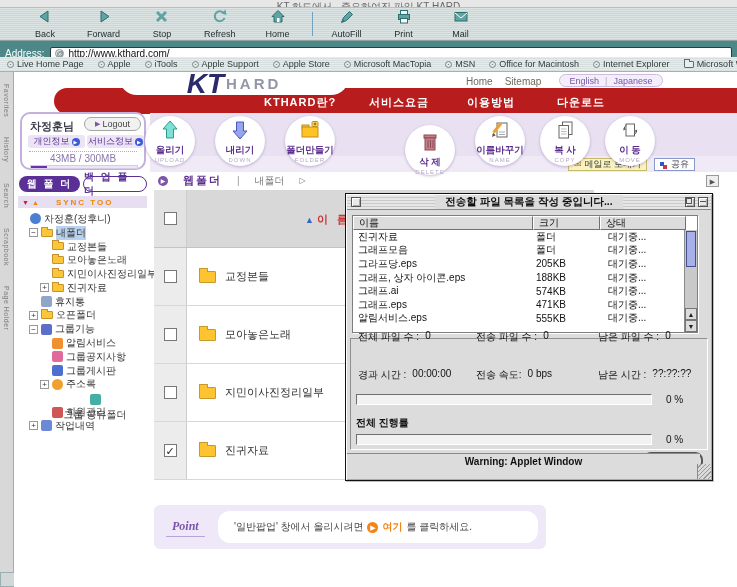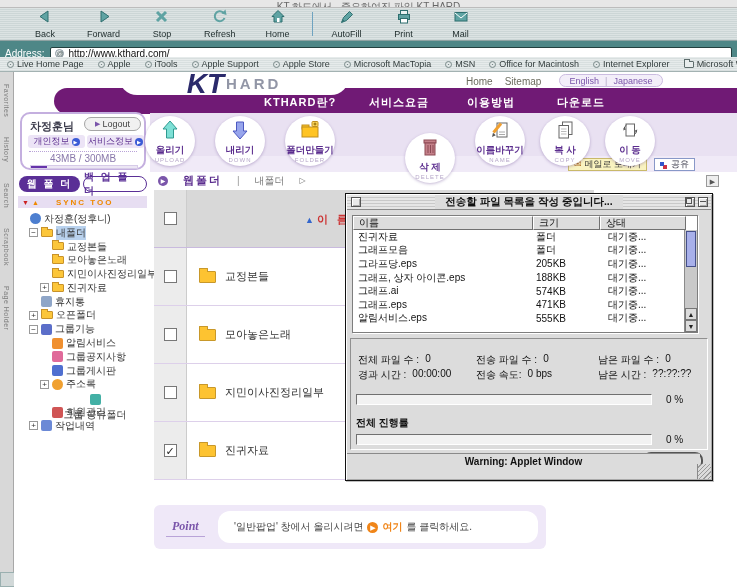--- a/index.html
+++ b/index.html
@@ -23,21 +23,21 @@
 .dot-icon{width:7px;height:7px;border:1px solid #7a8a8a;border-radius:50%;position:relative;flex:none}
 .dot-icon::after{content:"";position:absolute;left:2px;top:2px;width:1px;height:1px;background:#7a8a8a}
 .minifolder{width:10px;height:7px;border:1px solid #5d6c6c;border-radius:1px;position:relative;flex:none;background:#e8eded}
 .minifolder::before{content:"";position:absolute;left:-1px;top:-3px;width:4px;height:2px;border:1px solid #5d6c6c;border-bottom:none;background:#e8eded}
 .leftstrip{position:absolute;left:0;top:72px;width:14px;height:515px;background:#d8d8d8;border-right:1px solid #a8a8a8;display:flex;flex-direction:column;align-items:center;padding-top:12px;gap:20px}
 .strip-tab{writing-mode:vertical-rl;font-size:7px;color:#7c7c7c;letter-spacing:.5px}
 .corner-a{position:absolute;left:0;top:572px;width:98px;height:15px;background:#d1d8d8;border:1px solid #9ab0b0}
 
 
 .page{position:absolute;left:14px;top:72px;width:723px;height:515px;background:#fff}
-.band{position:absolute;left:40px;top:16px;width:683px;height:26px;background:#701a75;border-radius:13px 0 0 13px}
+.band{position:absolute;left:40px;top:16px;width:683px;height:26px;background:#b91c1c;border-radius:13px 0 0 13px}
 .nav-item{position:absolute;top:7px;color:#fff;font-weight:bold;font-size:11px;letter-spacing:1px;white-space:nowrap}
 .logo-plate{position:absolute;left:105px;top:0;width:230px;height:23px;background:#fff;border-radius:0 0 18px 18px;display:flex;align-items:center;justify-content:center;gap:2px;z-index:2}
 .logo-kt{font-style:italic;font-weight:bold;font-size:28px;color:#2b2a6b}
 .logo-hard{font-size:15px;color:#9296a6;letter-spacing:3px;font-weight:bold}
 .top-links{position:absolute;left:452px;top:4px;font-size:10px;color:#6b6b5e;display:flex;gap:12px}
 .lang-pill{position:absolute;left:545px;top:2px;width:104px;height:13px;background:#f3eef9;border:1px solid #cbbce0;border-radius:7px;display:flex;align-items:center;justify-content:center;gap:6px;font-size:9px;color:#7a55aa}
 .lang-pill .sep{color:#b5a8c8}
 
 
 .user-panel{position:absolute;left:6px;top:40px;width:126px;height:58px;background:#fff;border:2px solid #c4afdf;border-radius:10px}
@@ -121,21 +121,21 @@
 .dlg-row{height:13.6px;display:flex;align-items:center;font-size:10px;color:#111;white-space:nowrap}
 .dlg-row .n{width:180px;padding-left:5px;overflow:hidden}
 .dlg-row .s{width:67px;padding-left:3px}
 .dlg-row .st{flex:1;padding-left:8px}
 .dlg-scroll{position:absolute;right:0;top:14px;width:13px;bottom:0;background:#c9c9c9;border-left:1px solid #8a8a8a}
 .dlg-thumb{position:absolute;left:1px;top:1px;width:10px;height:36px;background:#a8b0ea;border:1px solid #45508a}
 .dlg-sarrow{position:absolute;left:0;width:12px;height:12px;background:#dcdcdc;border:1px solid #777;font-size:7px;line-height:11px;text-align:center;color:#222}
 .sa-up{bottom:12px}.sa-down{bottom:0}
 .dlg-panel{position:absolute;left:4px;right:4px;top:144px;height:112px;border:1px solid;border-color:#909090 #fff #fff #909090}
 .stats-row{position:absolute;left:12px;right:10px;display:flex;font-size:10px;color:#111}
-.sr1{top:159px}.sr2{top:174px}
+.sr1{top:136px}.sr2{top:174px}
 .stat-c{display:flex;gap:6px;white-space:nowrap}
 .sc0{width:118px}.sc1{width:122px}.sc2{flex:1}
 .pbar{position:absolute;left:10px;width:296px;height:11px;background:#f2f2f2;border:1px solid;border-color:#707070 #fff #fff #707070}
 .pb1{top:200px}.pb2{top:240px}
 .ppct{position:absolute;left:320px;font-size:10px;color:#111}
 .pp1{top:200px}.pp2{top:240px}
 .overall-label{position:absolute;left:10px;top:222px;font-size:10px;color:#111;font-weight:bold}
 .dlg-version{position:absolute;left:8px;top:263px;font-size:10px;color:#111;white-space:nowrap}
 .dlg-check{position:absolute;left:152px;top:262px;display:flex;align-items:center;gap:4px;font-size:10px;color:#111;white-space:nowrap}
 .dlg-cb{width:11px;height:11px;border:1px solid #333;background:#fff;font-size:10px;line-height:10px;text-align:center}
@@ -502,21 +502,21 @@
         <span><svg width="20" height="20" viewBox="0 0 20 20" xmlns="http://www.w3.org/2000/svg">
             <rect x="2" y="5" width="7" height="4" fill="#ffc423" stroke="#c08f1f"></rect>
             <rect x="2" y="7" width="16" height="10" fill="#ffc423" stroke="#c08f1f"></rect>
             <rect x="12" y="1.5" width="6" height="5" rx="1" fill="#ffd95e" stroke="#c08f1f"></rect>
             <line x1="15" y1="2.5" x2="15" y2="5.5" stroke="#8a6400"></line>
             <line x1="13.5" y1="4" x2="16.5" y2="4" stroke="#8a6400"></line>
           </svg></span>
         <span class="k">폴더만들기</span>
         <span class="e">FOLDER</span>
       </div>
-      <div class="act-circle" style="left: 391px; top: 61px;">
+      <div class="act-circle" style="left: 391px; top: 53px; justify-content: flex-end;">
         <span><svg width="20" height="20" viewBox="0 0 20 20" xmlns="http://www.w3.org/2000/svg">
             <rect x="4" y="3" width="12" height="3" fill="#c48089" stroke="#8d4a55"></rect>
             <rect x="5" y="6" width="10" height="12" fill="#c48089" stroke="#8d4a55"></rect>
             <line x1="8" y1="8" x2="8" y2="16" stroke="#8d4a55"></line>
             <line x1="10.5" y1="8" x2="10.5" y2="16" stroke="#8d4a55"></line>
             <line x1="13" y1="8" x2="13" y2="16" stroke="#8d4a55"></line>
           </svg></span>
         <span class="k">삭 제</span>
         <span class="e">DELETE</span>
       </div>

